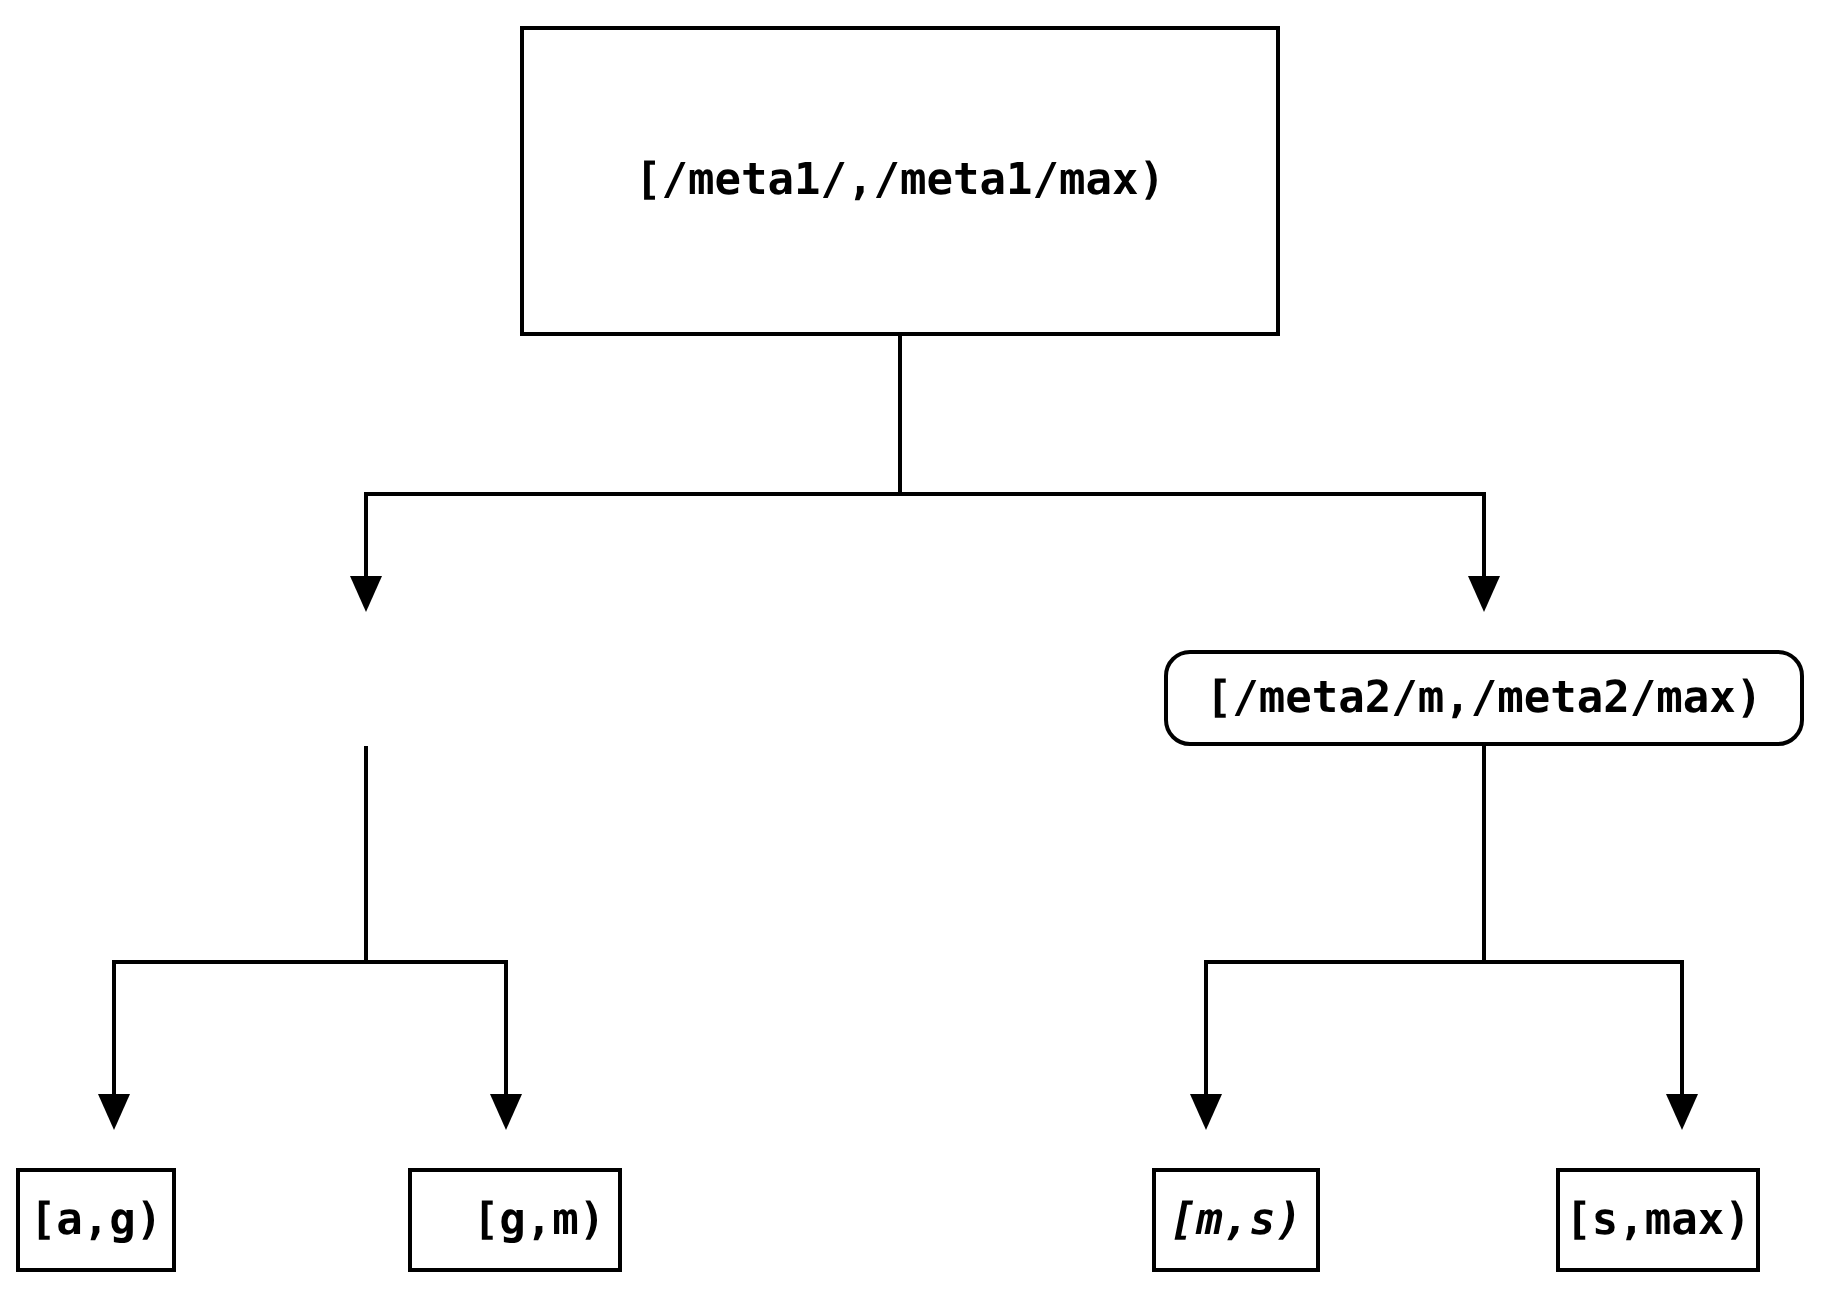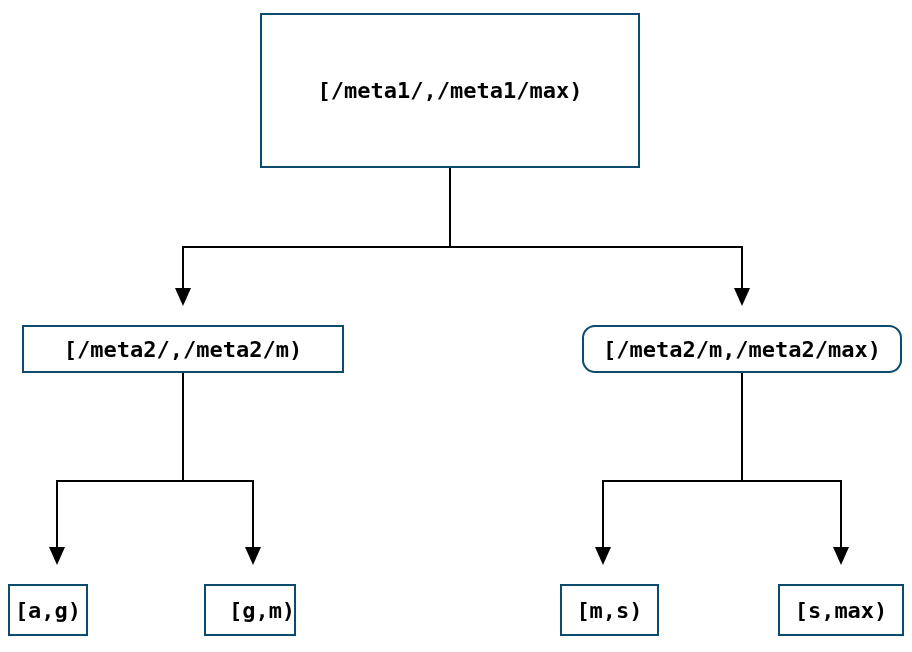--- a/index.html
+++ b/index.html
@@ -18,38 +18,38 @@
   .edges-svg {
     position: absolute;
     left: 0;
     top: 0;
     width: 912px;
     height: 652px;
   }
   .node {
     position: absolute;
     box-sizing: border-box;
-    border: 2px solid #0c4a6e;
+    border: 2px solid #000000;
     background: #ffffff;
     display: flex;
     align-items: center;
     justify-content: center;
     font-size: 22px;
     font-weight: bold;
     color: #000000;
     white-space: nowrap;
   }
   .node-root  { left: 260px; top: 13px;  width: 380px; height: 155px; }
   .node-left  { left: 22px;  top: 325px; width: 322px; height: 48px; }
   .node-right { left: 582px; top: 325px; width: 320px; height: 48px; border-radius: 13px; }
   .node-leaf  { top: 584px; height: 52px; }
   .node-leaf1 { left: 8px;   width: 80px; }
-  .node-leaf2 { left: 204px; width: 92px; padding-left: 24px; }
-  .node-leaf3 { left: 560px; width: 99px; }
-  .node-leaf4 { left: 778px; width: 126px; }
+  .node-leaf2 { left: 204px; width: 107px; padding-left: 24px; }
+  .node-leaf3 { left: 576px; width: 84px; font-style: italic; }
+  .node-leaf4 { left: 778px; width: 102px; }
 </style>
 </head>
 <body>
 
 <div class="canvas">
 
   <svg class="edges-svg" viewBox="0 0 912 652" xmlns="http://www.w3.org/2000/svg">
     <g stroke="#000000" stroke-width="2" fill="none">
 
       <path d="M450,168 L450,247 L183,247 L183,289"></path>
@@ -71,23 +71,20 @@
       <polygon points="245,547 261,547 253,565"></polygon>
       <polygon points="595,547 611,547 603,565"></polygon>
       <polygon points="833,547 849,547 841,565"></polygon>
     </g>
   </svg>
 
   <div class="node node-root">
     <span>[/meta1/,/meta1/max)</span>
   </div>
 
-  <div class="node node-left">
-    <span>[/meta2/,/meta2/m)</span>
-  </div>
 
   <div class="node node-right">
     <span>[/meta2/m,/meta2/max)</span>
   </div>
 
   <div class="node node-leaf node-leaf1">
     <span>[a,g)</span>
   </div>
 
   <div class="node node-leaf node-leaf2">

